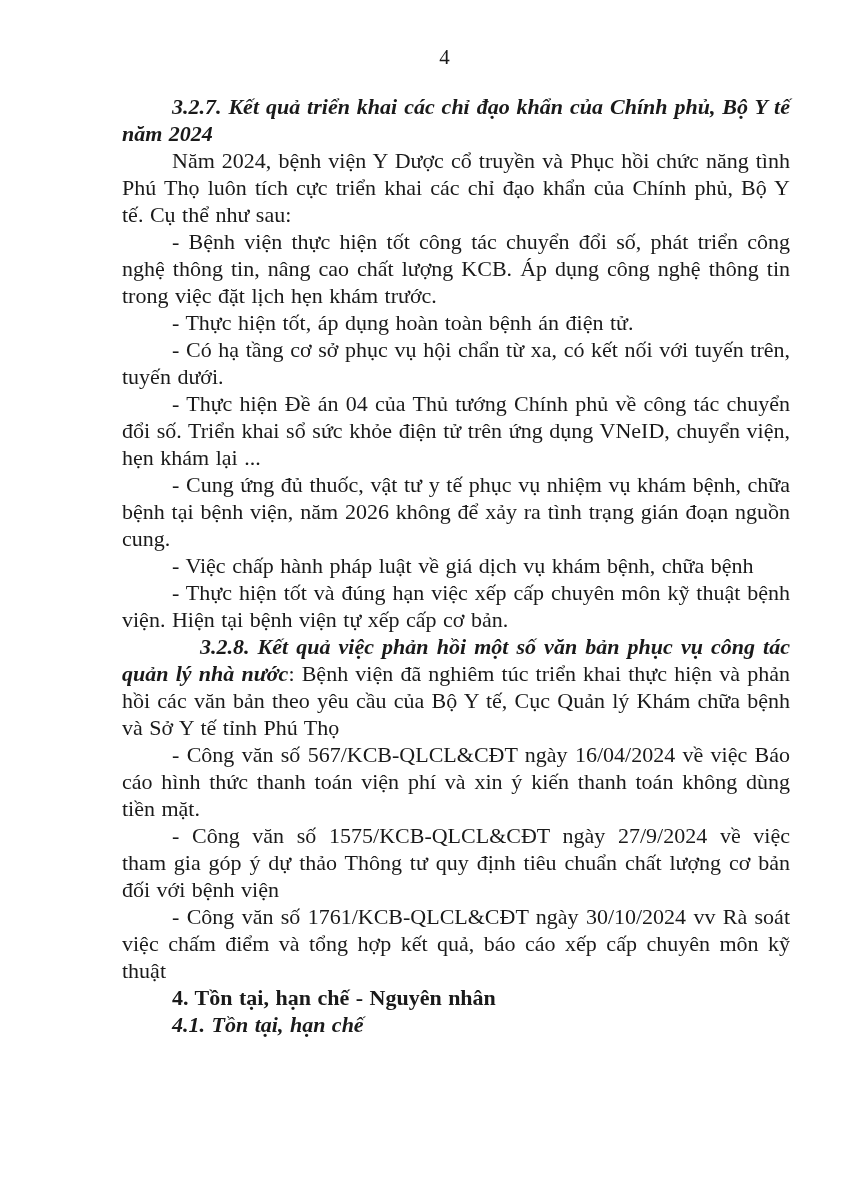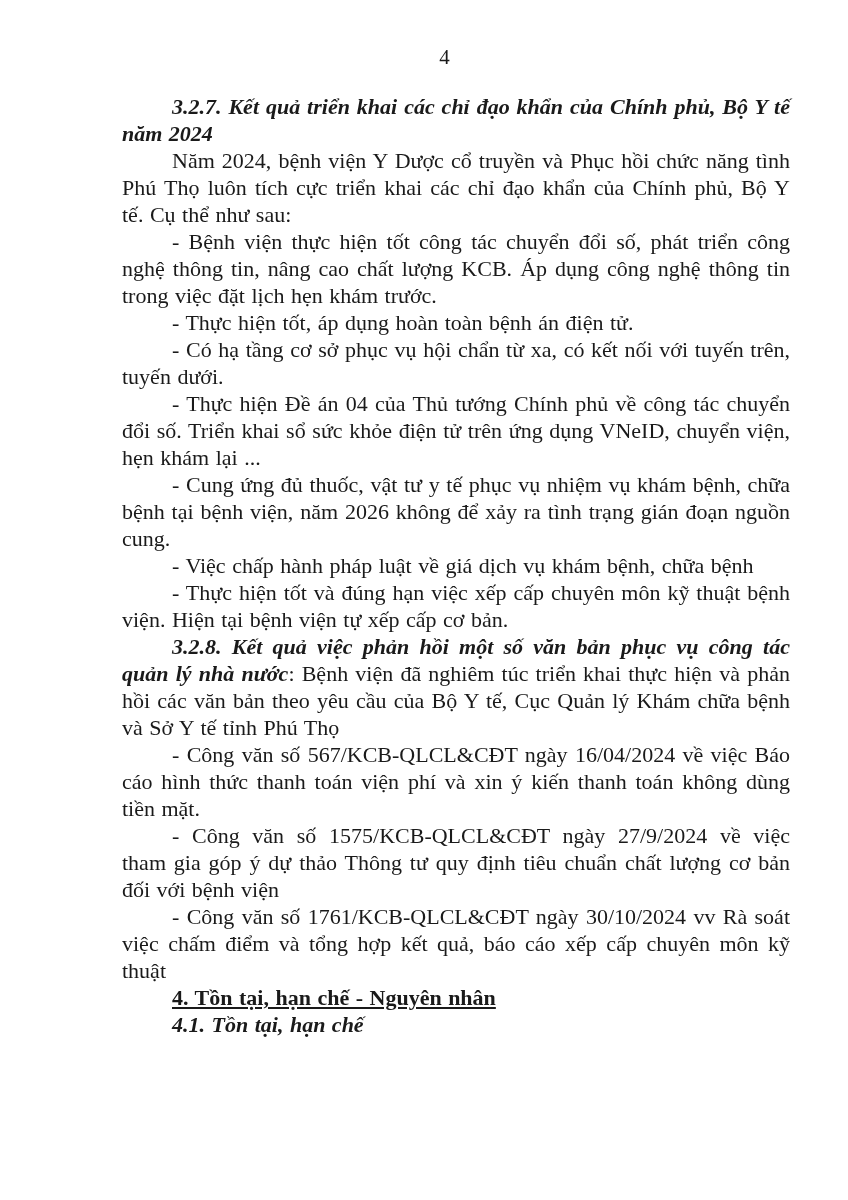--- a/index.html
+++ b/index.html
@@ -32,22 +32,22 @@
     padding-top: 24px;
   }
   .content p {
     margin: 0;
     font-size: 22px;
     line-height: 27px;
     text-align: justify;
     text-indent: 50px;
     word-spacing: 1px;
   }
-  .bi { font-weight: bold; font-style: italic; }
-  .b  { font-weight: bold; text-decoration: underline; }
+  .bi { font-weight: bold; font-style: italic; margin-left: 28px; }
+  .b  { font-weight: bold; }
   .indent-lg { text-indent: 56px; }
 </style>
 </head>
 <body>
 
 <div class="page">
 
   <div class="page-number">4</div>
 
   <div class="content">

